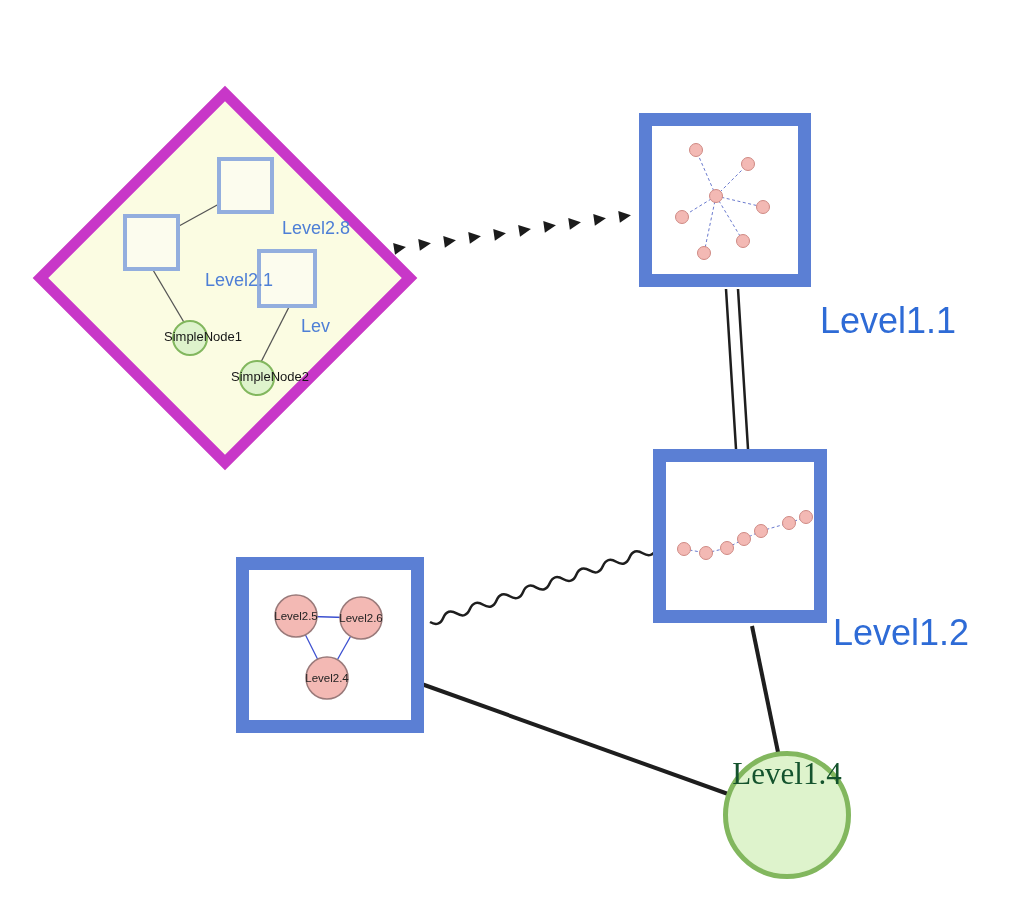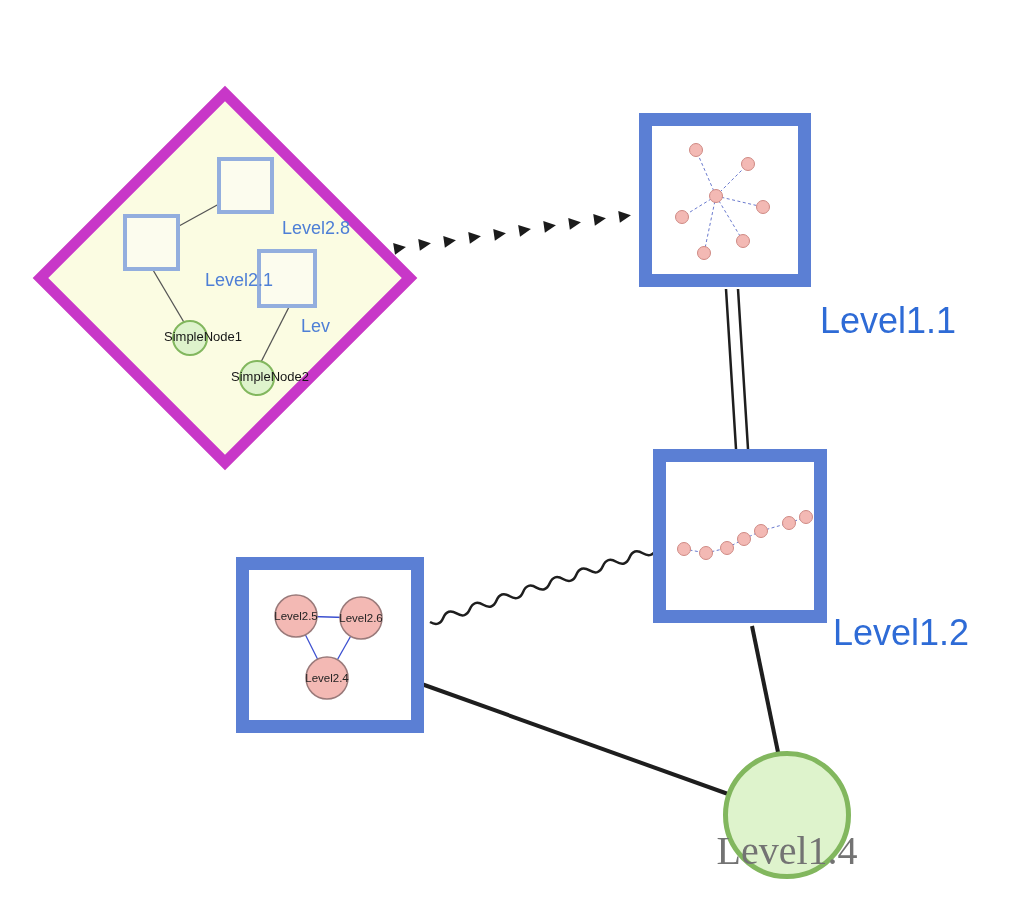--- a/index.html
+++ b/index.html
@@ -25,22 +25,22 @@
   #minis { z-index:4; pointer-events:none; }
 
   .lbl { position:absolute; z-index:5; white-space:nowrap; }
   .lbl-big { font-size:36px; color:var(--label-blue,#2e6bd6); }
   .lbl-inner { font-size:18px; color:var(--inner-label-blue,#4e7fd6); }
   .lbl-node { font-size:13px; color:#161616; }
 
   .level14 {
     left:723px; top:751px; width:128px; height:128px; border-radius:50%;
     background:var(--green-fill,#def3cc); border:5px solid var(--green-border,#82b75e);
-    display:flex; align-items:flex-end; justify-content:center;
-    font-family:"Liberation Serif", serif; font-size:40px; color:#737373;
+    display:flex; align-items:flex-start; justify-content:center;
+    font-family:"Liberation Serif", serif; font-size:31px; color:#14532d;
   }
 
   .edge-black { stroke:var(--edge-black,#1e1e1e); fill:none; }
   .mini-edge { stroke:var(--mini-edge-blue,#6a7ace); stroke-width:1; stroke-dasharray:3 2.5; fill:none; }
   .mini-node { fill:var(--pink-fill,#f3b9b4); stroke:#cf8a84; stroke-width:1; }
   .tri-edge { stroke:#3b4fd0; stroke-width:1.3; }
   .pink-big { fill:var(--pink-fill,#f3b9b4); stroke:#9a7a7a; stroke-width:1.5; }
   .tri-label { font-size:11.5px; fill:#222; text-anchor:middle; font-family:"Liberation Sans", sans-serif; }
   .inner-edge { stroke:#555; stroke-width:1.3; }
 </style>

